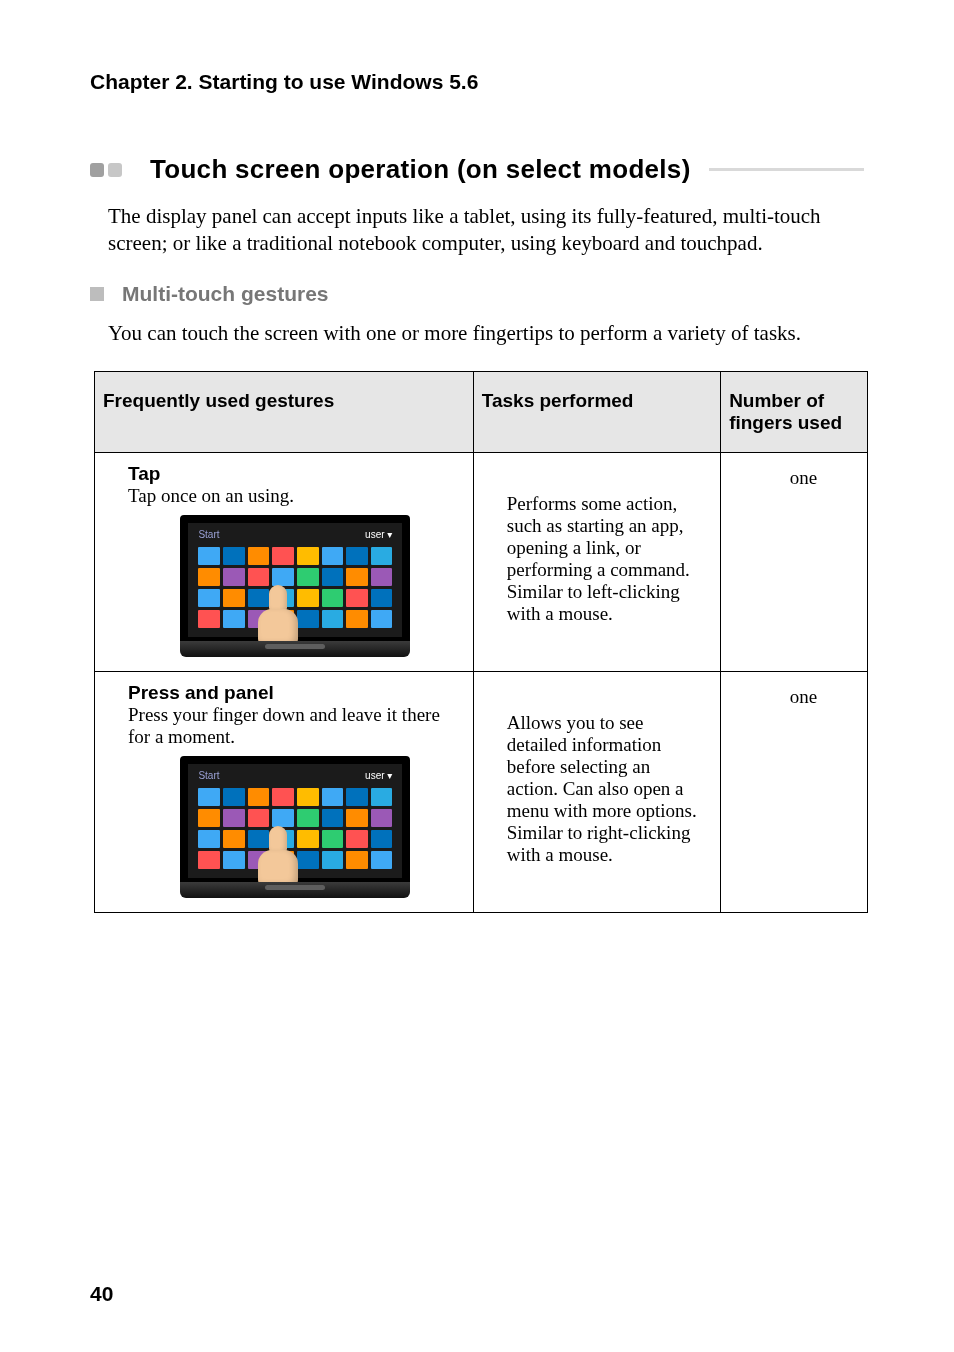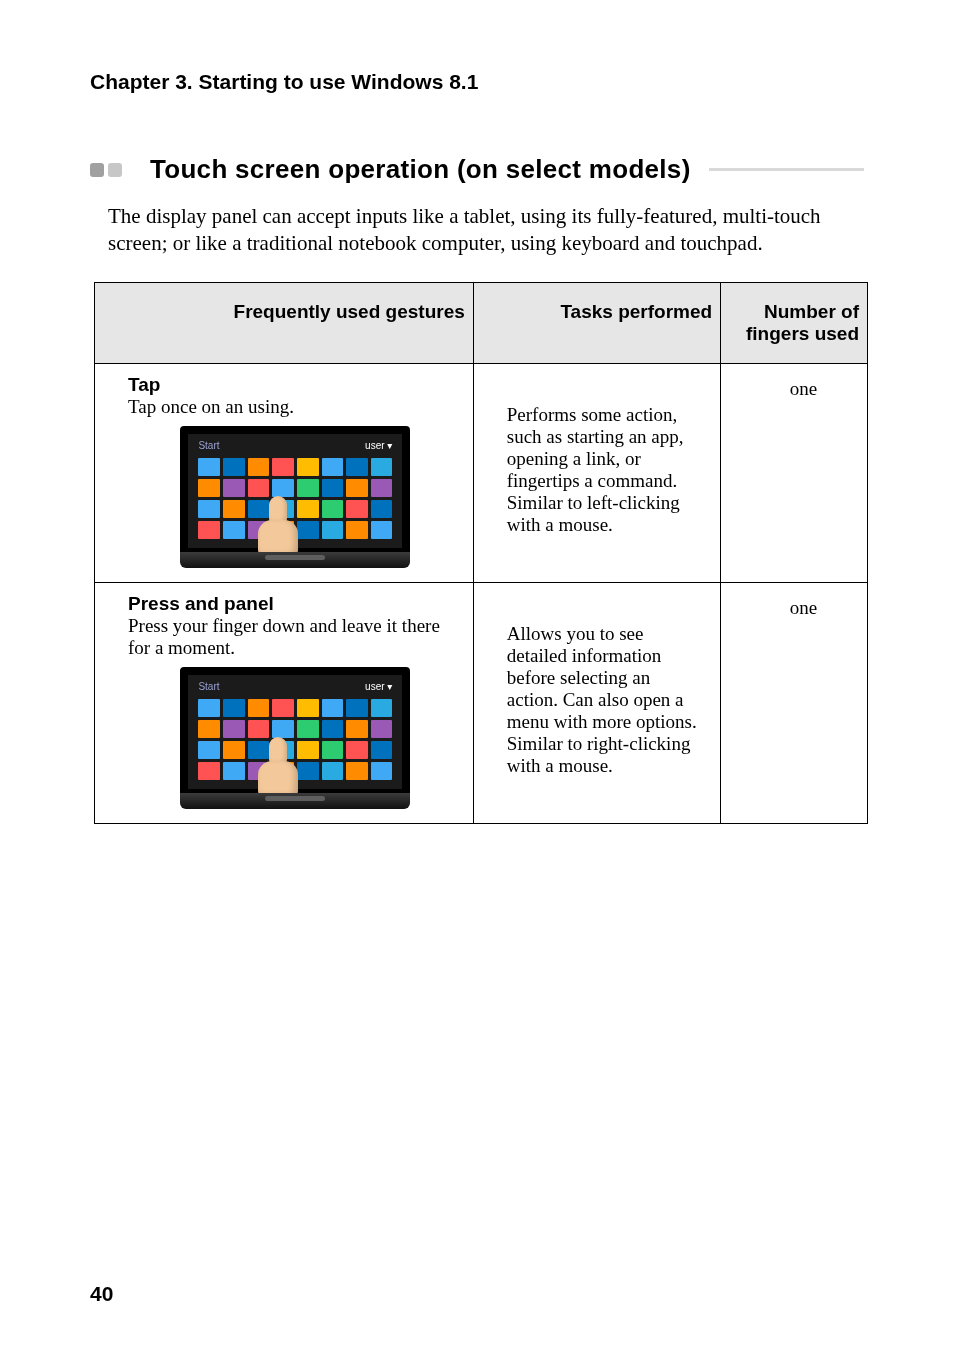--- a/index.html
+++ b/index.html
@@ -82,21 +82,21 @@
     margin-top: 6px;
     margin-left: 4px;
   }
   .gestures-table th, .gestures-table td {
     border: 1px solid #000;
     vertical-align: top;
     padding-left: 33px;
   }
   .gestures-table thead th {
     background: #e6e6e6;
-    text-align: right;
+    text-align: left;
     font-weight: bold;
     font-size: 19px;
     padding: 18px 8px;
   }
   .col-g { width: 49%; }
   .col-t { width: 32%; }
   .col-n { width: 19%; }
   .cell-g {
     padding: 10px 10px 14px 10px;
   }
@@ -202,34 +202,39 @@
     left: 90px;
     font-weight: bold;
     font-size: 21px;
   }
 </style>
 </head>
 <body>
 
 <div class="page">
 
-  <div class="chapter-title">Chapter 3. Starting to use Windows 8.1</div>
+  <div class="chapter-title">Chapter 2. Starting to use Windows 5.6</div>
 
   <div class="section-head-wrap">
     <span class="double-box">
       <span class="sq sq1"></span>
         <span class="sq sq2"></span>
     </span>
     <span class="section-title">Touch screen operation (on select models)</span>
     <span class="dash-line"></span>
   </div>
 
   <p class="body-text">The display panel can accept inputs like a tablet, using its fully-featured, multi-touch screen; or like a traditional notebook computer, using keyboard and touchpad.</p>
 
-
+  <div class="sub-head-wrap">
+    <span class="sub-square"></span>
+    <span class="sub-title">Multi-touch gestures</span>
+  </div>
+
+  <p class="body-text">You can touch the screen with one or more fingertips to perform a variety of tasks.</p>
 
   <table class="gestures-table">
     <colgroup>
       <col class="col-g">
         <col class="col-t">
         <col class="col-n">
     </colgroup>
     <thead>
       <tr>
         <th>Frequently used gestures</th>
@@ -281,21 +286,21 @@
                   <div class="tile" style="background: rgb(63, 169, 245);"></div>
                 </div>
               <div class="finger">
                 <div class="tip"></div>
                   <div class="hand"></div>
               </div>
             </div>
             <div class="base"></div>
           </div>
         </td>
-        <td class="cell-t">Performs some action, such as starting an app, opening a link, or fingertips a command. Similar to left-clicking with a mouse.</td>
+        <td class="cell-t">Performs some action, such as starting an app, opening a link, or performing a command. Similar to left-clicking with a mouse.</td>
         <td class="cell-n">one</td>
       </tr>
       <tr>
         <td class="cell-g">
           <div class="g-title">Press and panel</div>
           <div class="g-desc">Press your finger down and leave it there for a moment.</div>
           <div class="laptop">
             <div class="screen">
               <span class="start-label">Start</span>
               <span class="user-icon">user ▾</span>

